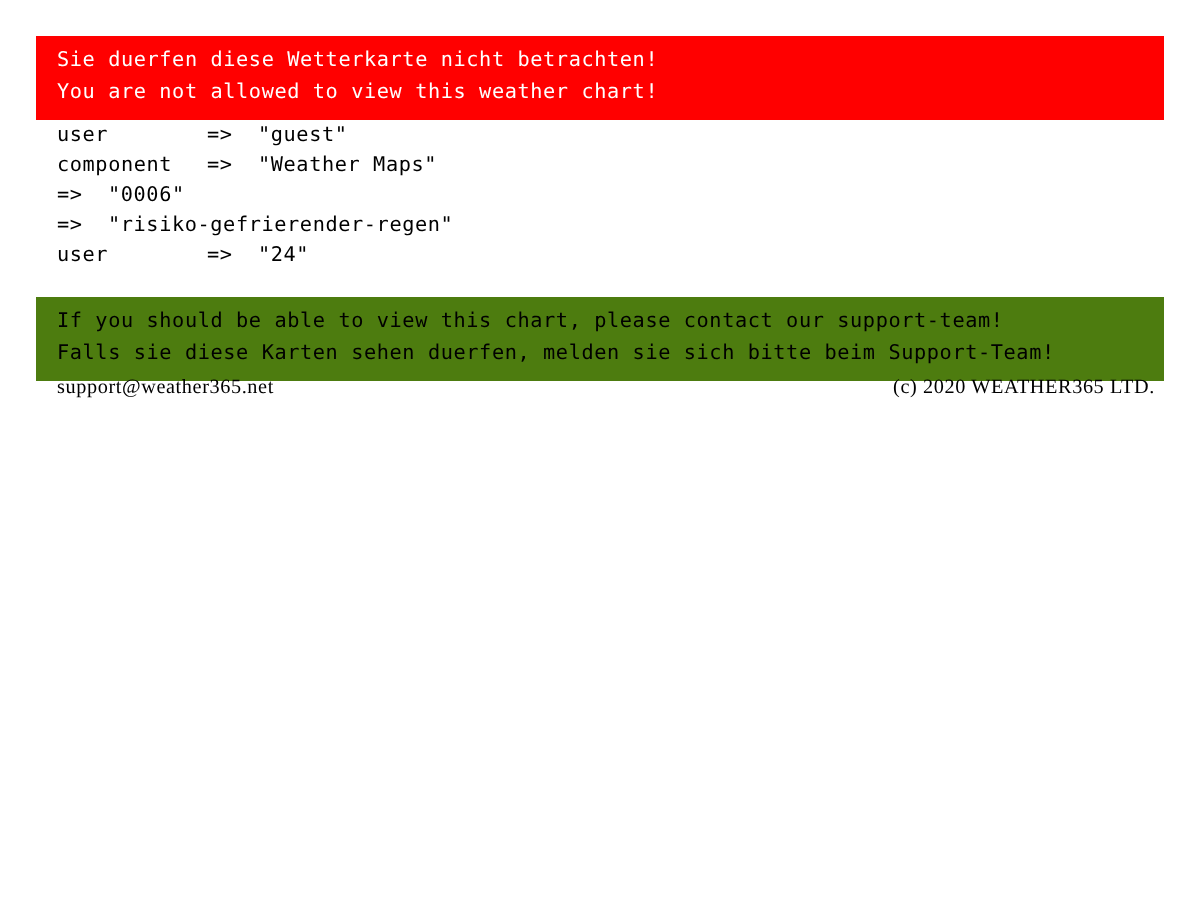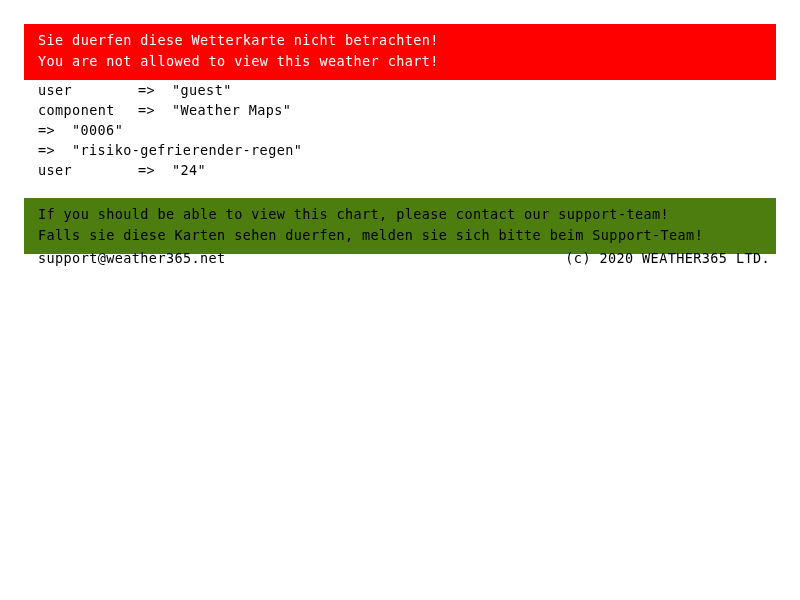--- a/index.html
+++ b/index.html
@@ -73,20 +73,21 @@
     position: absolute;
     left: 38px;
     top: 250px;
     width: 732px;
     display: flex;
     justify-content: space-between;
     align-items: baseline;
     font-size: 13.5px;
     letter-spacing: 0.4px;
     white-space: pre;
+    font-family: Liberation Serif, serif;
   }
   .footer-contact {
     color: #000000;
     text-decoration: none;
   }
 </style>
 </head>
 <body>
 
 <div class="page">

